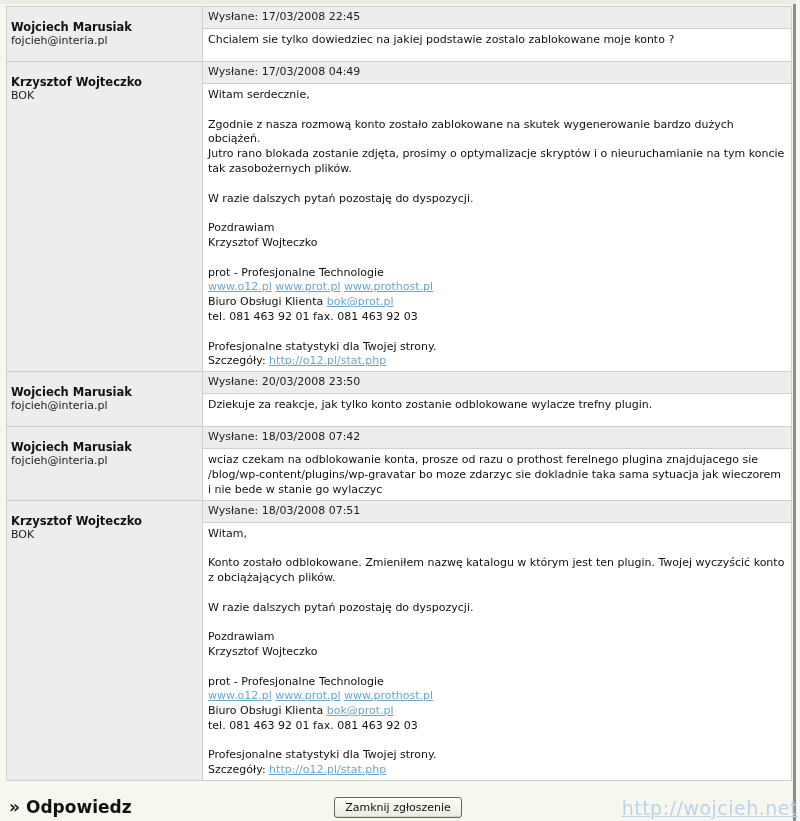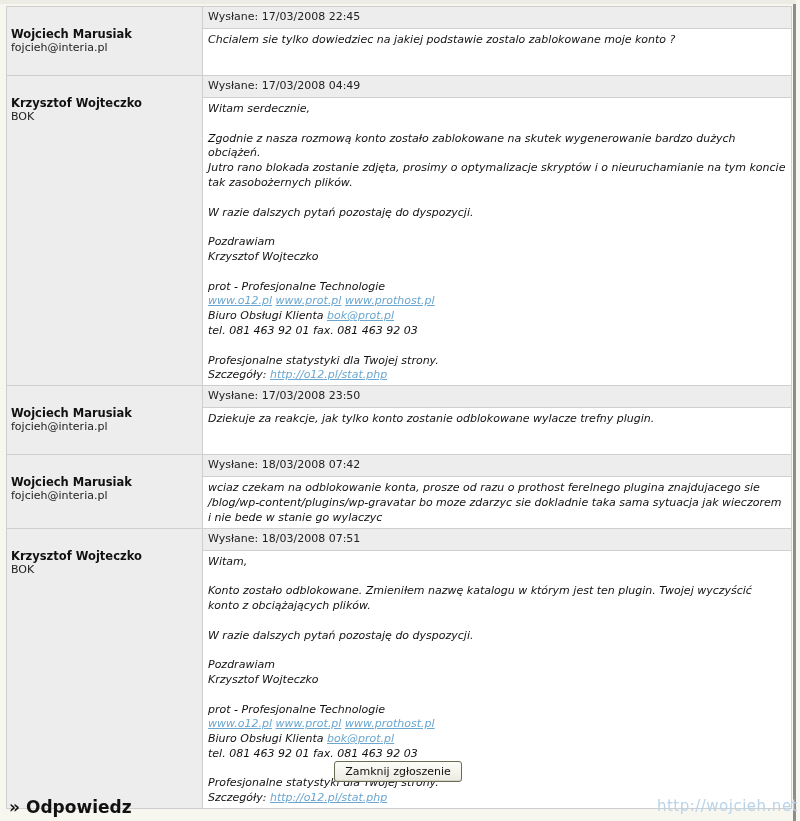--- a/index.html
+++ b/index.html
@@ -23,66 +23,66 @@
     table-layout:fixed;
   }
   table.thread td {
     border:1px solid #cfcfcf;
     vertical-align:top;
     padding:0;
   }
   td.author {
     width:187px;
     background:#ededed;
-    padding:20px 4px !important;
+    padding:13px 4px !important;
     line-height:14px;
   }
   .author-name { font-weight:bold; font-size:11.5px; color:#111; }
   .author-sub { color:#222; }
   td.meta {
     background:#ededed;
     padding:3px 5px !important;
     height:15px;
     color:#222;
     margin-top:44px;
   }
   td.body {
     background:#ffffff;
     padding:4px 5px 2px 5px !important;
     line-height:14.8px;
     color:#111;
-    font-style:italic;
   }
   .line { white-space:pre-wrap; min-height:14.8px; }
   a.lnk { color:#6aa6cf; text-decoration:underline; }
   .btn-row {
     position:absolute; left:0; top:761px; width:796px; text-align:center;
   }
   .btn {
     display:inline-block;
     padding:3px 10px;
     font-family:"DejaVu Sans", sans-serif;
     font-size:11px;
     color:#111;
     background:linear-gradient(#fdfdf8,#ecebe2);
     border:1px solid #6b6b55;
     border-radius:3px;
     box-shadow:inset 0 -1px 0 #d6d5c8;
     cursor:pointer;
+    margin-top:36px;
   }
   .reply {
     position:absolute; left:9px; top:797px;
     font-weight:bold; font-size:17px; color:#111;
     cursor:pointer;
   }
   .reply .chev { margin-right:6px; }
   .watermark {
     position:absolute; right:2px; top:797px;
     font-family:"DejaVu Sans", sans-serif;
-    font-size:15px; color:#b9d4e8; letter-spacing:0.5px;
+    font-size:19px; color:#b9d4e8; letter-spacing:0.5px;text-decoration:underline;
   }
 </style>
 </head>
 <body>
 
 <div class="frame"></div>
 <div class="topline"></div>
 
 <table class="thread">
   <tbody id="thread-body">
@@ -124,21 +124,21 @@
           <div class="line"></div>
           <div class="line">Profesjonalne statystyki dla Twojej strony.</div>
           <div class="line"><span>Szczegóły:</span> <a class="lnk" href="#">http://o12.pl/stat.php</a></div>
         </td>
       </tr>
       <tr>
         <td class="author" rowspan="2">
           <div class="author-name">Wojciech Marusiak</div>
           <div class="author-sub">fojcieh@interia.pl</div>
         </td>
-        <td class="meta">Wysłane: 17/03/2008 23:50</td>
+        <td class="meta">Wysłane: 20/03/2008 23:50</td>
       </tr>
       <tr>
         <td class="body">
           <div class="line">Dziekuje za reakcje, jak tylko konto zostanie odblokowane wylacze trefny plugin.</div>
         </td>
       </tr>
       <tr>
         <td class="author" rowspan="2">
           <div class="author-name">Wojciech Marusiak</div>
           <div class="author-sub">fojcieh@interia.pl</div>

